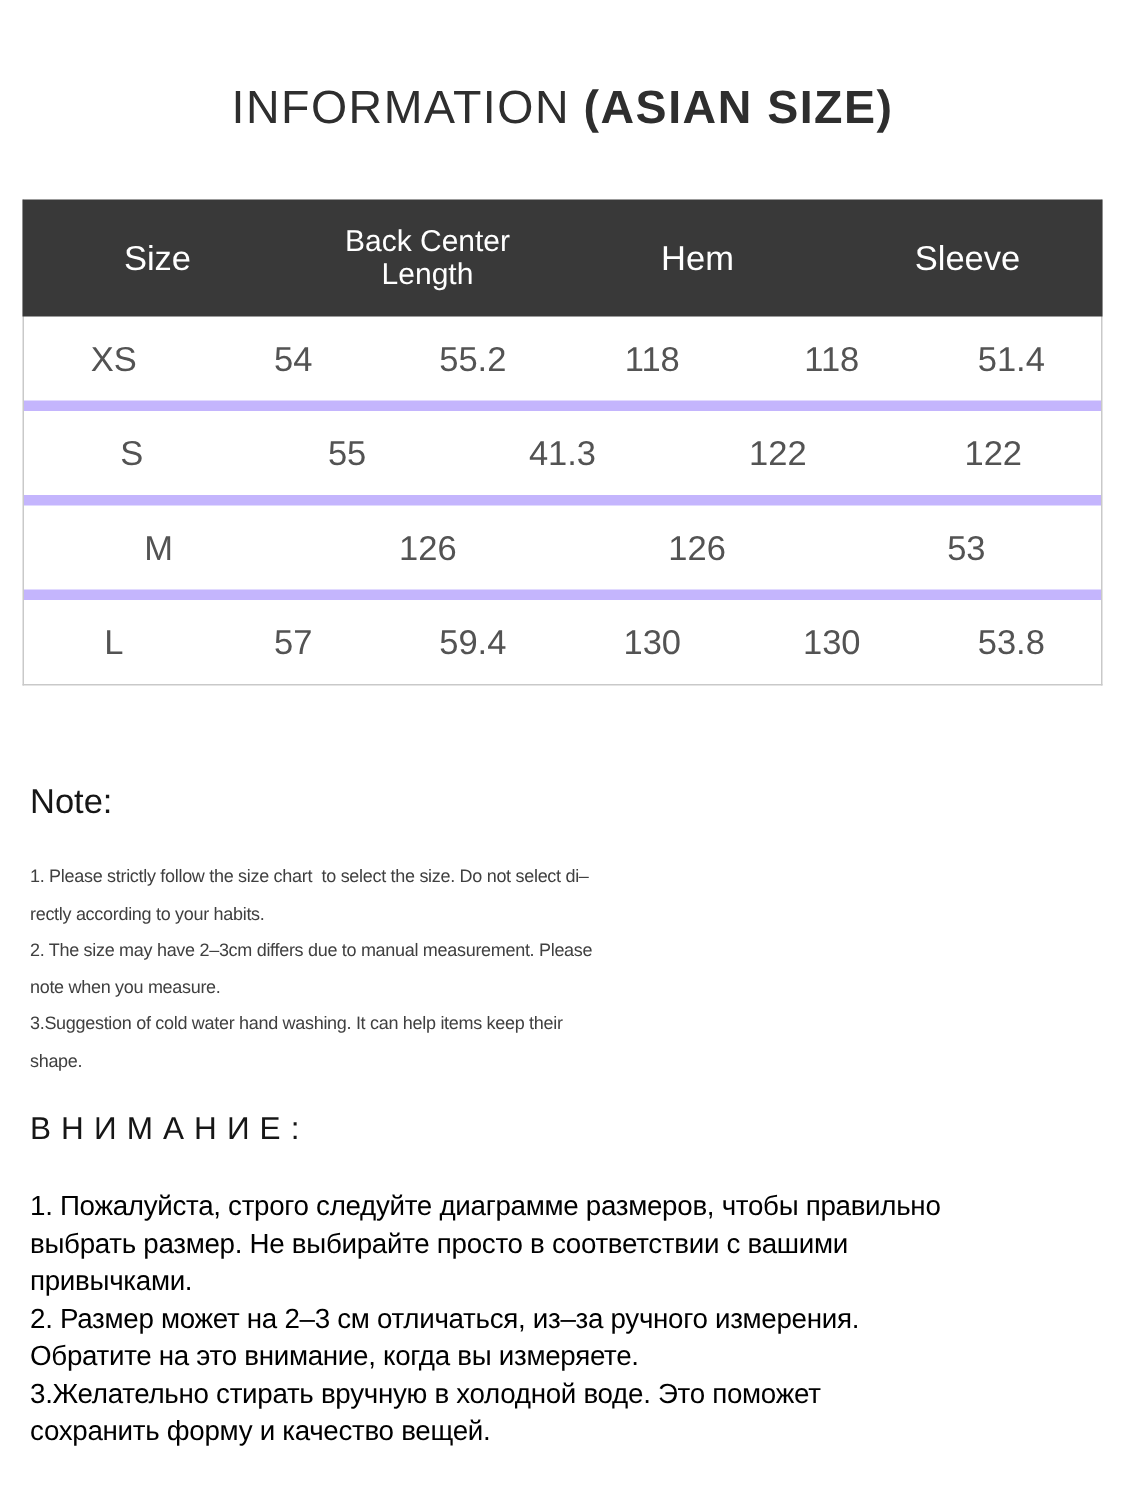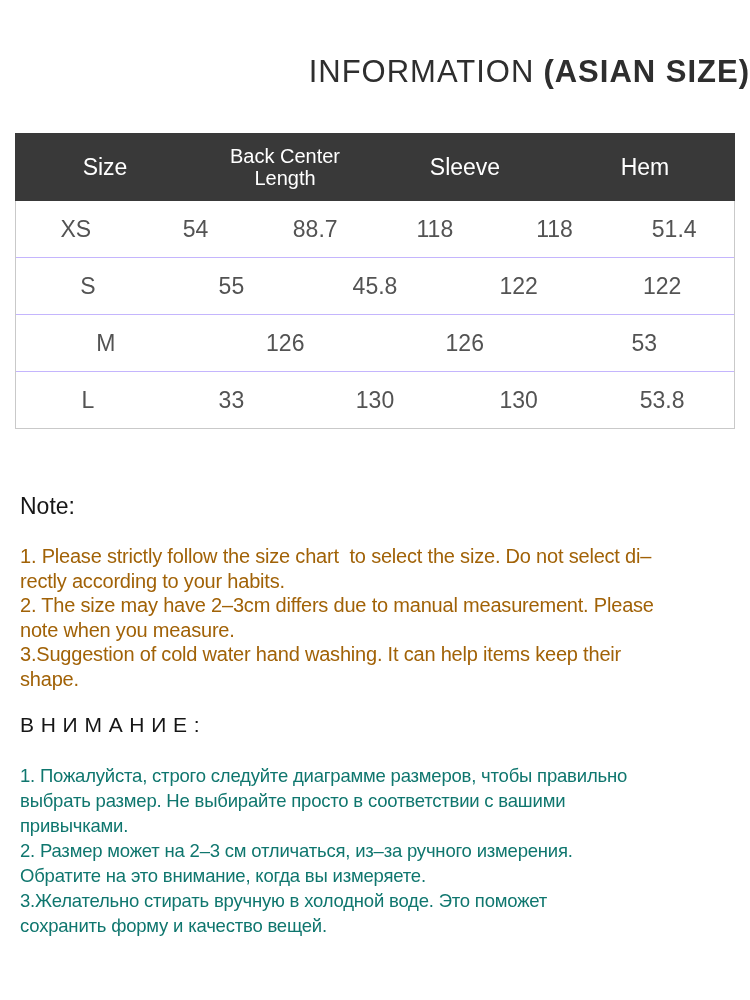--- a/index.html
+++ b/index.html
@@ -13,150 +13,151 @@
     width: 750px;
     height: 1000px;
     background: #ffffff;
     overflow: hidden;
   }
   
   .title {
     margin-top: 52px;
     height: 40px;
     line-height: 40px;
-    text-align: right;
+    text-align: center;
     font-size: 31px;
     color: #2e2e2e;
     letter-spacing: 1px;
     white-space: nowrap;
   }
   .title .regular { font-weight: 400; }
   .title .bold { font-weight: 700; margin-left: 9px; }
 
   
   .size-table {
     margin: 42px 15px 0 15px;
     width: 720px;
     border-left: 1px solid #c9c9c9;
     border-right: 1px solid #c9c9c9;
     border-bottom: 1px solid #c9c9c9;
     box-sizing: border-box;
   }
   .thead {
     display: flex;
     background: var(--header-bg, #393939);
-    height: 68px;
+    height: 78px;
     margin: -1px -1px 0 -1px; 
   }
   .thead .cell {
     flex: 1 1 0;
     display: flex;
     align-items: center;
     justify-content: center;
     color: var(--header-fg, #ffffff);
     font-size: 23px;
     font-weight: 400;
     text-align: center;
   }
   .thead .cell.wrap2 {
     font-size: 20px;
     line-height: 1.12;
     white-space: pre-line;
   }
   .trow {
     display: flex;
     height: 56px;
-    border-bottom: 1px solid #c4b5fd;
+    border-bottom: 7px solid #c4b5fd;
   }
   .trow:last-child { border-bottom: none; }
   .trow .cell {
     flex: 1 1 0;
     display: flex;
     align-items: center;
     justify-content: center;
     font-size: 23px;
     color: #535353;
   }
 
   
   .note-heading {
     margin: 64px 20px 0 20px;
     font-size: 23px;
     color: #161616;
     font-weight: 400;
   }
   .note-body {
     margin: 24px 20px 0 20px;
-    font-size: 20px;
+    font-size: 12px;
     letter-spacing: -0.2px;
     line-height: 24.5px;
-    color: #a16207;
+    color: #404040;
     white-space: pre;
   }
   .attention-heading {
     margin: 22px 20px 0 20px;
     font-size: 21px;
     color: #161616;
     font-weight: 400;
     letter-spacing: 0.32em;
   }
   .attention-body {
     margin: 26px 20px 0 20px;
     font-size: 18.5px;
     letter-spacing: -0.2px;
     line-height: 25px;
-    color: #0f766e;
+    color: #000000;
     white-space: pre;
   }
 </style>
 </head>
 <body>
 
 <div class="page">
 
   <div class="title">
     <span class="regular">INFORMATION</span><span class="bold">(ASIAN SIZE)</span>
   </div>
 
   <div class="size-table">
     <div class="thead">
       <div class="cell">Size</div>
       <div class="cell wrap2">Back Center
 Length</div>
+      <div class="cell">Hem</div>
       <div class="cell">Sleeve</div>
-      <div class="cell">Hem</div>
     </div>
 
     <div class="trow">
       <div class="cell">XS</div>
       <div class="cell">54</div>
-      <div class="cell">88.7</div>
+      <div class="cell">55.2</div>
       <div class="cell">118</div>
       <div class="cell">118</div>
       <div class="cell">51.4</div>
     </div>
 
     <div class="trow">
       <div class="cell">S</div>
       <div class="cell">55</div>
-      <div class="cell">45.8</div>
+      <div class="cell">41.3</div>
       <div class="cell">122</div>
       <div class="cell">122</div>
     </div>
 
     <div class="trow">
       <div class="cell">M</div>
       <div class="cell">126</div>
       <div class="cell">126</div>
       <div class="cell">53</div>
     </div>
 
     <div class="trow">
       <div class="cell">L</div>
-      <div class="cell">33</div>
+      <div class="cell">57</div>
+      <div class="cell">59.4</div>
       <div class="cell">130</div>
       <div class="cell">130</div>
       <div class="cell">53.8</div>
     </div>
   </div>
 
   <div class="note-heading">Note:</div>
   <div class="note-body">1. Please strictly follow the size chart  to select the size. Do not select di–
 rectly according to your habits.
 2. The size may have 2–3cm differs due to manual measurement. Please

